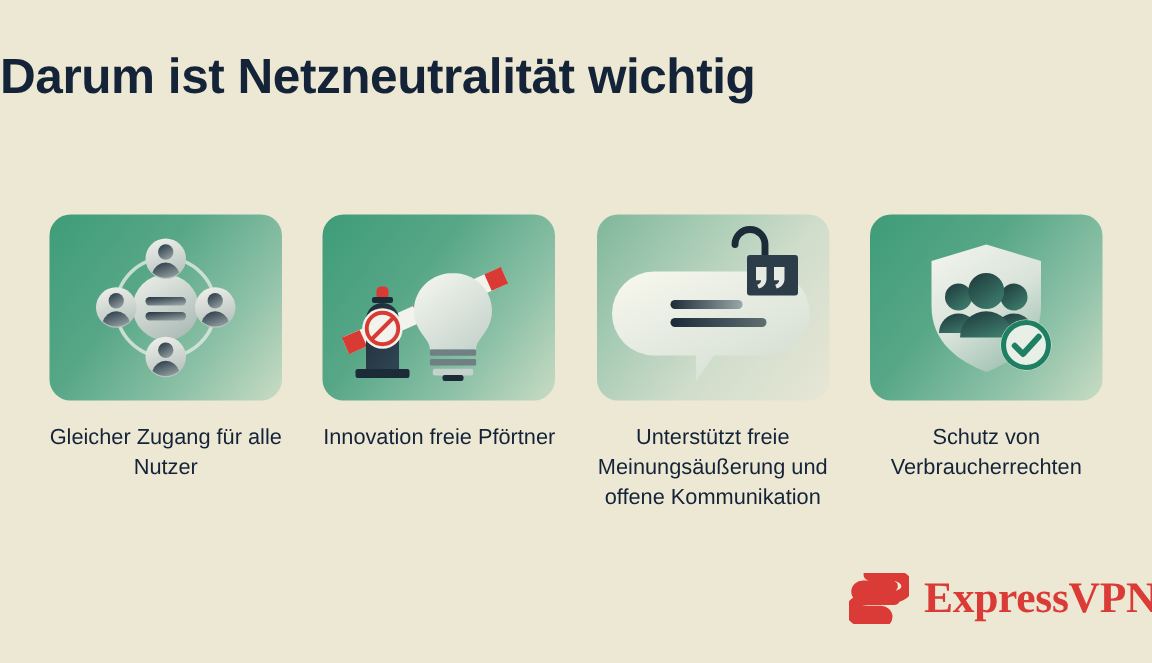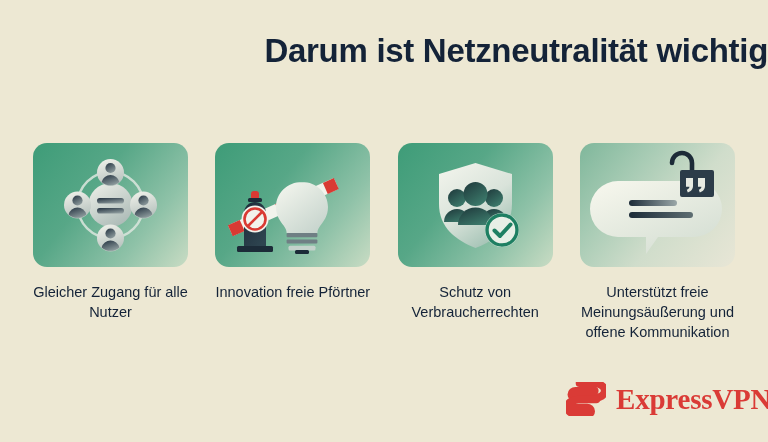--- a/index.html
+++ b/index.html
@@ -20,21 +20,21 @@
     height: 442px;
     background: #EDE8D3;
   }
 
   
   .title {
     position: absolute;
     left: 0;
     top: 32px;
     width: 768px;
-    text-align: right;
+    text-align: left;
     font-size: 33px;
     font-weight: bold;
     color: #142338;
     letter-spacing: -0.3px;
     line-height: 1.15;
   }
 
   
   .cards {
     position: absolute;
@@ -202,20 +202,53 @@
           <rect x="22" y="103" width="36" height="6" rx="1.5" fill="#1C2B38"></rect>
 
           <circle cx="40" cy="76" r="13.5" fill="#F2F3EC"></circle>
           <circle cx="40" cy="76" r="10.5" fill="none" stroke="#D93A33" stroke-width="2.6"></circle>
           <line x1="33" y1="83" x2="47" y2="69" stroke="#D93A33" stroke-width="2.6"></line>
         </svg>
       </div>
       <div class="caption">Innovation freie Pförtner</div>
     </div>
 
+    <div class="card-col pale">
+      <div class="card-tile">
+        <svg class="tile-svg" viewBox="0 0 155 124">
+          <defs>
+            <linearGradient id="g4b" x1="0.1" y1="0.1" x2="0.8" y2="1">
+              <stop offset="0" stop-color="#F4F5EB"></stop>
+              <stop offset="1" stop-color="#D4DED3"></stop>
+            </linearGradient>
+            <linearGradient id="g4l" x1="0" y1="0" x2="1" y2="0">
+              <stop offset="0" stop-color="#1C2B38"></stop>
+              <stop offset="1" stop-color="#9AA7A8"></stop>
+            </linearGradient>
+            <linearGradient id="g4l2" x1="0" y1="0" x2="1" y2="0">
+              <stop offset="0" stop-color="#1C2B38"></stop>
+              <stop offset="1" stop-color="#5E6E72"></stop>
+            </linearGradient>
+          </defs>
+
+          <path d="M38 38h76a28 28 0 0 1 0 56H78l-12 17v-17H38a28 28 0 0 1 0-56z" fill="url(#g4b)"></path>
+
+          <rect x="49" y="57" width="48" height="6" rx="3" fill="url(#g4l)"></rect>
+          <rect x="49" y="69" width="64" height="6" rx="3" fill="url(#g4l2)"></rect>
+
+          <path d="M92 20a10 10 0 0 1 20 0v8" fill="none" stroke="#1C2B38" stroke-width="4.6" stroke-linecap="round"></path>
+          <rect x="100" y="27" width="34" height="27" rx="2" fill="#2C3C49"></rect>
+
+          <path d="M106 35h7v8c0 3.4-2.4 5.6-5.2 6.4l-1-2.6c1.6-.6 2.6-1.6 2.6-3H106z" fill="#E7EAE2"></path>
+          <path d="M118 35h7v8c0 3.4-2.4 5.6-5.2 6.4l-1-2.6c1.6-.6 2.6-1.6 2.6-3H118z" fill="#E7EAE2"></path>
+        </svg>
+      </div>
+      <div class="caption">Unterstützt freie Meinungsäußerung und offene Kommunikation</div>
+    </div>
+
     <div class="card-col">
       <div class="card-tile">
         <svg class="tile-svg" viewBox="0 0 155 124">
           <defs>
             <linearGradient id="g3sh" x1="0.1" y1="0" x2="0.7" y2="1">
               <stop offset="0" stop-color="#F2F4EC"></stop>
               <stop offset="0.55" stop-color="#D9E3DA"></stop>
               <stop offset="1" stop-color="#9FC0B2"></stop>
             </linearGradient>
             <linearGradient id="g3p" x1="0.1" y1="0" x2="0.8" y2="1">
@@ -232,53 +265,20 @@
           <path d="M83 79a13 13 0 0 1 26 0z" fill="url(#g3p)"></path>
           <circle cx="77.5" cy="51" r="12" fill="url(#g3p)"></circle>
           <path d="M60 82a17.5 17.5 0 0 1 35 0z" fill="url(#g3p)"></path>
 
           <circle cx="104" cy="87" r="17" fill="#E7EFE6"></circle>
           <circle cx="104" cy="87" r="15" fill="none" stroke="#1E7F62" stroke-width="3.4"></circle>
           <path d="M96.5 87.5l5.5 5.5 10.5-11.5" fill="none" stroke="#1E7F62" stroke-width="4" stroke-linecap="round" stroke-linejoin="round"></path>
         </svg>
       </div>
       <div class="caption">Schutz von Verbraucherrechten</div>
-    </div>
-
-    <div class="card-col pale">
-      <div class="card-tile">
-        <svg class="tile-svg" viewBox="0 0 155 124">
-          <defs>
-            <linearGradient id="g4b" x1="0.1" y1="0.1" x2="0.8" y2="1">
-              <stop offset="0" stop-color="#F4F5EB"></stop>
-              <stop offset="1" stop-color="#D4DED3"></stop>
-            </linearGradient>
-            <linearGradient id="g4l" x1="0" y1="0" x2="1" y2="0">
-              <stop offset="0" stop-color="#1C2B38"></stop>
-              <stop offset="1" stop-color="#9AA7A8"></stop>
-            </linearGradient>
-            <linearGradient id="g4l2" x1="0" y1="0" x2="1" y2="0">
-              <stop offset="0" stop-color="#1C2B38"></stop>
-              <stop offset="1" stop-color="#5E6E72"></stop>
-            </linearGradient>
-          </defs>
-
-          <path d="M38 38h76a28 28 0 0 1 0 56H78l-12 17v-17H38a28 28 0 0 1 0-56z" fill="url(#g4b)"></path>
-
-          <rect x="49" y="57" width="48" height="6" rx="3" fill="url(#g4l)"></rect>
-          <rect x="49" y="69" width="64" height="6" rx="3" fill="url(#g4l2)"></rect>
-
-          <path d="M92 20a10 10 0 0 1 20 0v8" fill="none" stroke="#1C2B38" stroke-width="4.6" stroke-linecap="round"></path>
-          <rect x="100" y="27" width="34" height="27" rx="2" fill="#2C3C49"></rect>
-
-          <path d="M106 35h7v8c0 3.4-2.4 5.6-5.2 6.4l-1-2.6c1.6-.6 2.6-1.6 2.6-3H106z" fill="#E7EAE2"></path>
-          <path d="M118 35h7v8c0 3.4-2.4 5.6-5.2 6.4l-1-2.6c1.6-.6 2.6-1.6 2.6-3H118z" fill="#E7EAE2"></path>
-        </svg>
-      </div>
-      <div class="caption">Unterstützt freie Meinungsäußerung und offene Kommunikation</div>
     </div>
 
   </div>
 
   <div class="logo">
     <svg class="logo-mark" viewBox="0 0 40 34">
       <path d="M13.5 1.2h14.2c6.1 0 11 3.2 11 7.6 0 4.3-4.5 7.2-10.4 7.2H9.4c-2.3 0-4.1-1.6-4.1-3.6 0-2 1.8-3.6 4.1-3.6h19.4" fill="none" stroke="#DA3B36" stroke-width="7.6" stroke-linecap="round"></path>
       <path d="M30.3 17.5H12.5c-6.1 0-11 3.3-11 7.6 0 4.3 4.9 7.7 11 7.7h8.6c2.3 0 4.1-1.6 4.1-3.6 0-2-1.8-3.6-4.1-3.6H8.3" fill="none" stroke="#DA3B36" stroke-width="7.6" stroke-linecap="round"></path>
     </svg>
     <span class="logo-text">ExpressVPN</span>

